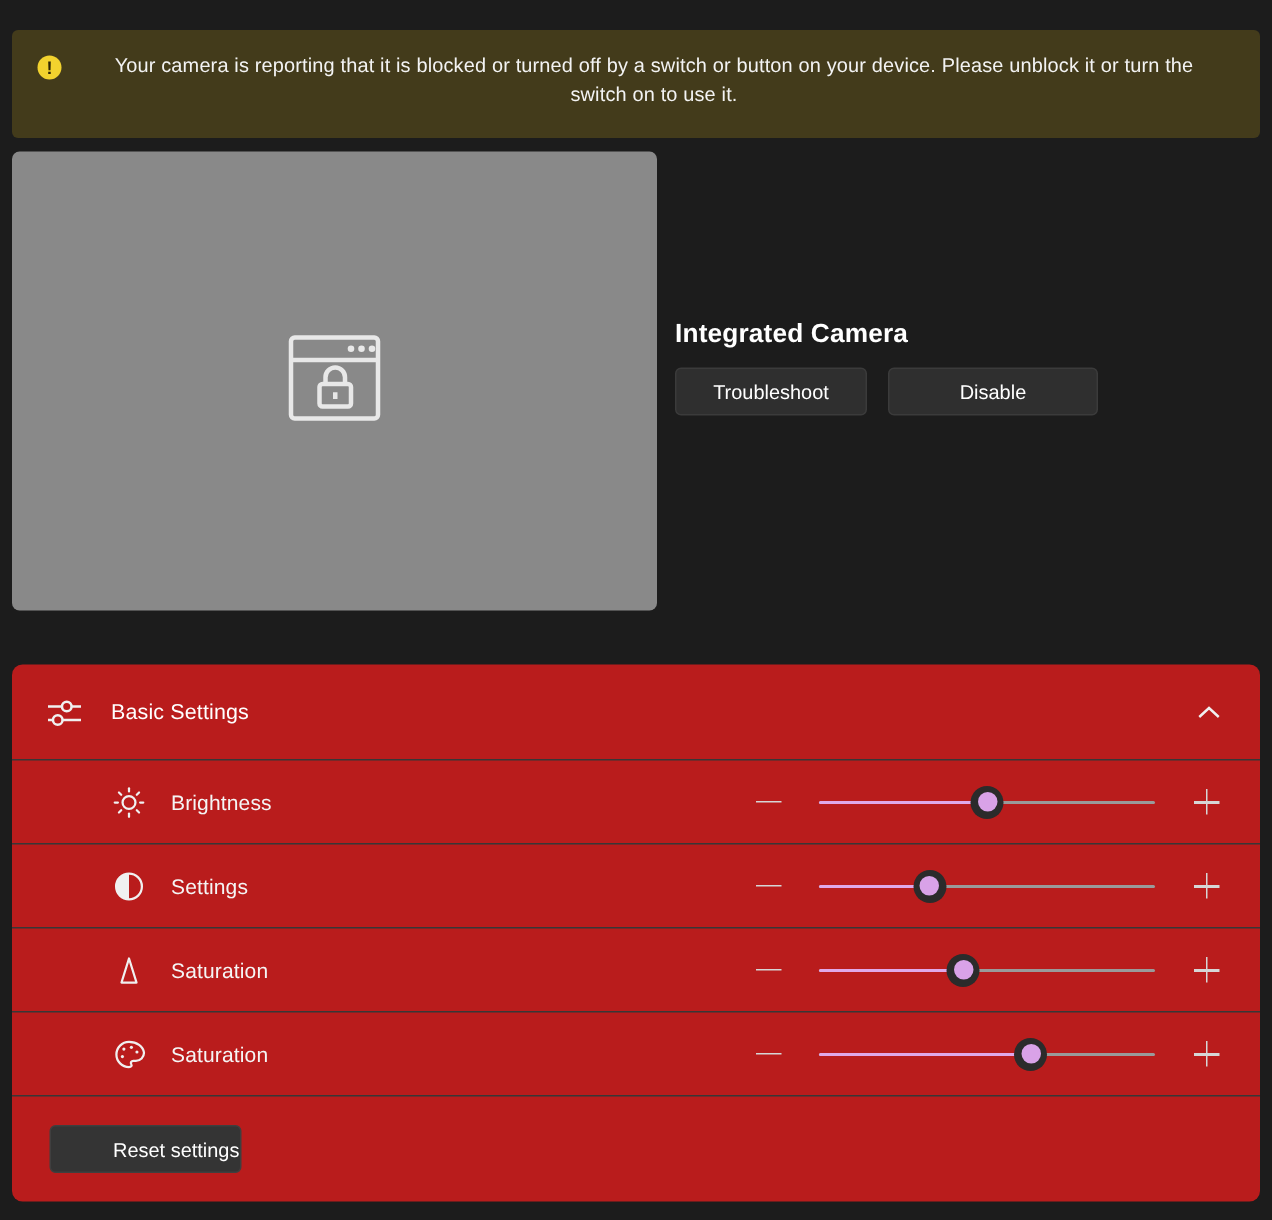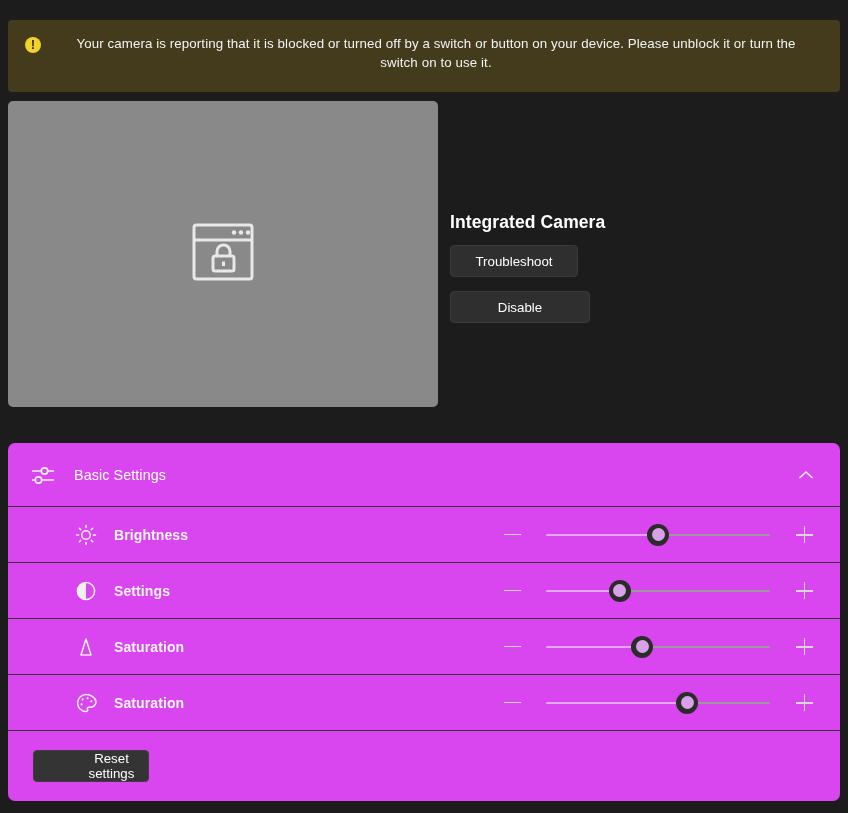--- a/index.html
+++ b/index.html
@@ -32,49 +32,49 @@
   .preview {
     position: absolute; left: 8px; top: 101px; width: 430px; height: 306px;
     background: #898989; border-radius: 5px;
     display: flex; align-items: center; justify-content: center;
   }
   .device-block { position: absolute; left: 450px; top: 212px; width: 300px; }
   .device-name {
     font-size: 17.5px; color: #ffffff; font-weight: 600; letter-spacing: .1px;
     margin-bottom: 12px;
   }
-  .device-buttons { display: flex; gap: 14px; flex-direction: column; }
+  .device-buttons { display: flex; gap: 14px; }
   .btn {
     background: #2f2f2f; border: 1px solid #3b3b3b; border-radius: 4px;
     color: #ffffff; font-size: 13.3px; font-family: "Liberation Sans", sans-serif;
     height: 32px; display: flex; align-items: center; justify-content: center;
     cursor: pointer; padding: 0 14px;
   }
   .btn-troubleshoot { width: 128px; }
   .btn-disable { width: 140px; }
 
   
   .card {
     position: absolute; left: 8px; top: 443px; width: 832px;
-    background: #d946ef; border-radius: 7px; overflow: hidden;
+    background: #b91c1c; border-radius: 7px; overflow: hidden;
   }
   .card-header {
     height: 64px; display: flex; align-items: center; padding: 0 22px 0 22px;
     border-bottom: 1px solid #373737;
   }
   .hdr-icon { width: 26px; margin-right: 18px; display: flex; justify-content: center; }
   .hdr-title { flex: 1; font-size: 14.3px; color: #ffffff; letter-spacing: .1px; }
   .chevron { width: 24px; display: flex; align-items: center; justify-content: center; cursor: pointer; }
 
   .row {
     height: 56px; display: flex; align-items: center;
     padding: 0 22px 0 62px; border-bottom: 1px solid #373737;
   }
   .row-icon { width: 32px; display: flex; justify-content: center; align-items: center; }
-  .row-label { font-size: 14px; color: #f5f5f5; margin-left: 12px; letter-spacing: .1px; font-weight: bold; }
+  .row-label { font-size: 14px; color: #f5f5f5; margin-left: 12px; letter-spacing: .1px; }
   .row-spacer { flex: 1; }
 
   .stepper { display: flex; align-items: center; }
   .step-btn {
     width: 28px; height: 28px; display: flex; align-items: center; justify-content: center;
     cursor: pointer; background: none; border: none;
   }
   .minus-glyph { width: 17px; height: 1.5px; background: #d6d6d6; display: block; }
   .plus-glyph { position: relative; width: 17px; height: 17px; display: block; }
   .plus-glyph::before, .plus-glyph::after {
@@ -101,21 +101,21 @@
     border-radius: 50%; background: #2b2b2b;
     display: flex; align-items: center; justify-content: center;
   }
   .thumb-dot { width: 13px; height: 13px; border-radius: 50%; background: #d9a2e8; }
 
   .reset-row {
     height: 70px; display: flex; align-items: center; padding: 0 22px 0 25px;
   }
   .reset-label { flex: 1; font-size: 13.3px; color: #f2f2f2; letter-spacing: .1px; }
   .btn-reset {
-    width: 116px; height: 32px; background: #343434; border: 1px solid #3f3f3f;
+    width: 128px; height: 32px; background: #343434; border: 1px solid #3f3f3f;
     border-radius: 4px; color: #ffffff; font-size: 13.3px;
     font-family: "Liberation Sans", sans-serif;
     display: flex; align-items: center; justify-content: center; cursor: pointer; padding-left: 41px;
   }
 </style>
 </head>
 <body>
 
 <div class="page">
 

